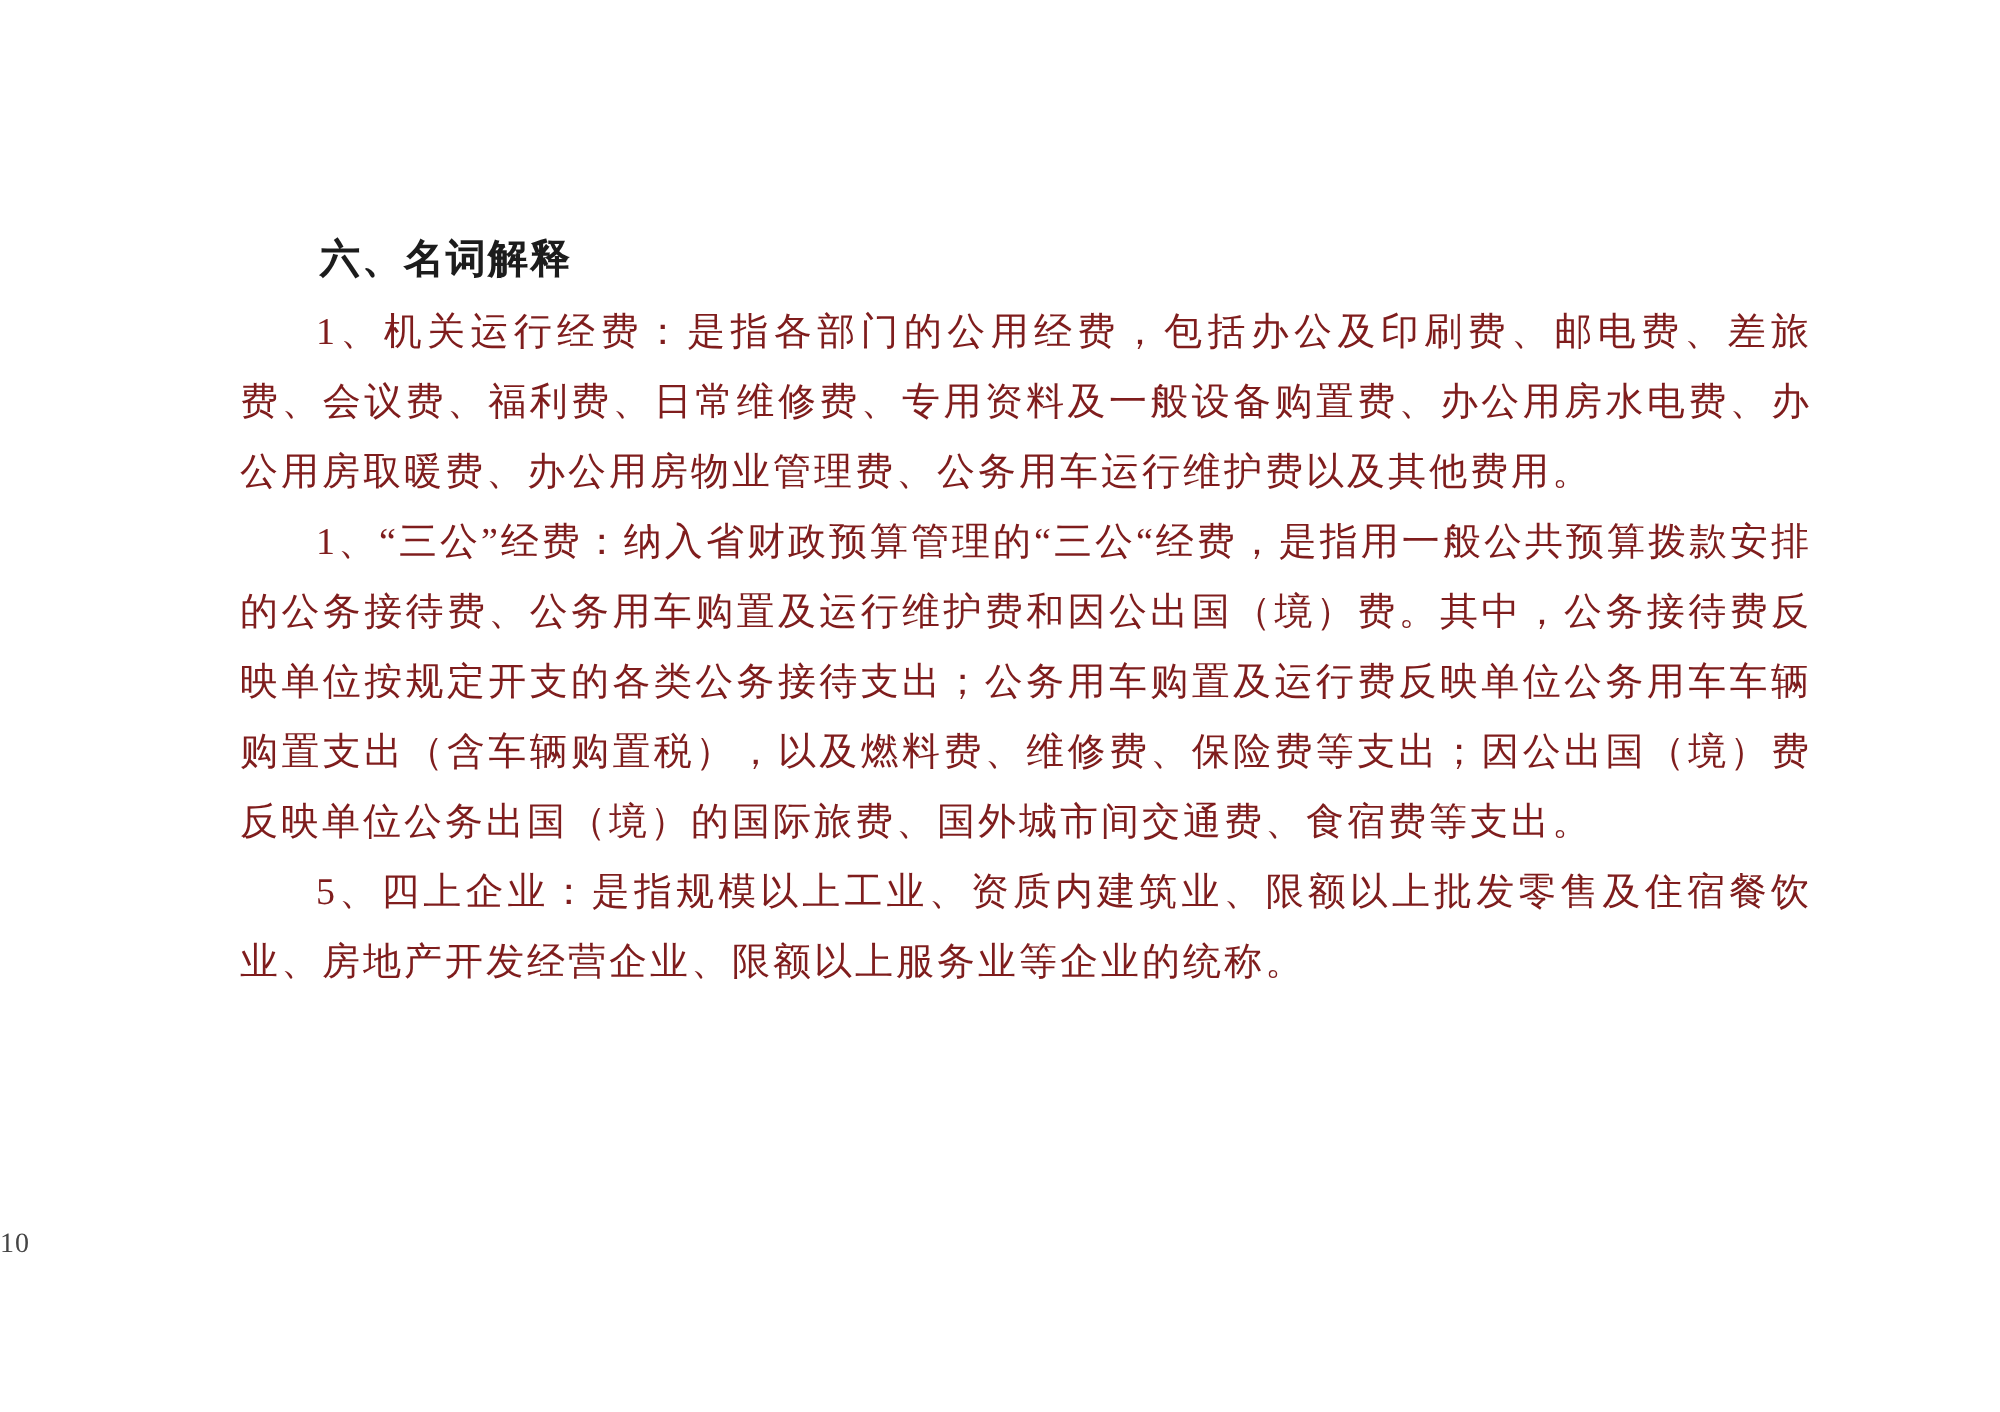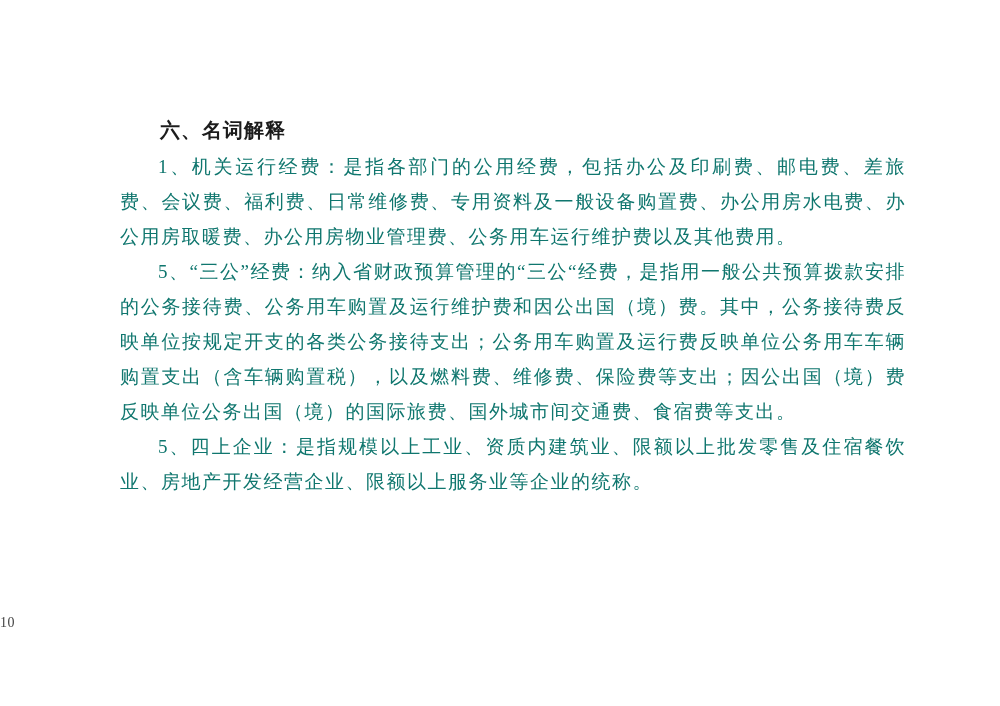--- a/index.html
+++ b/index.html
@@ -29,21 +29,21 @@
     font-size: 20px;
     font-weight: 700;
     color: #1c1c1c;
     line-height: 37px;
     letter-spacing: 1px;
   }
   .para {
     margin: 0;
     font-size: 19px;
     line-height: 35px;
-    color: #0f766e;
+    color: #7f1d1d;
     text-align: justify;
     text-justify: inter-ideograph;
     text-indent: 2em;
     letter-spacing: 1.5px;
   }
   .page-number {
     position: absolute;
     top: 615px;
     left: 0;
     width: 100%;
@@ -53,17 +53,17 @@
     letter-spacing: 0.5px;
   }
 </style>
 </head>
 <body>
 
 <div class="page">
   <div class="content">
     <h2 class="heading">六、名词解释</h2>
     <p class="para">1、机关运行经费：是指各部门的公用经费，包括办公及印刷费、邮电费、差旅费、会议费、福利费、日常维修费、专用资料及一般设备购置费、办公用房水电费、办公用房取暖费、办公用房物业管理费、公务用车运行维护费以及其他费用。</p>
-    <p class="para">5、“三公”经费：纳入省财政预算管理的“三公“经费，是指用一般公共预算拨款安排的公务接待费、公务用车购置及运行维护费和因公出国（境）费。其中，公务接待费反映单位按规定开支的各类公务接待支出；公务用车购置及运行费反映单位公务用车车辆购置支出（含车辆购置税），以及燃料费、维修费、保险费等支出；因公出国（境）费反映单位公务出国（境）的国际旅费、国外城市间交通费、食宿费等支出。</p>
+    <p class="para">1、“三公”经费：纳入省财政预算管理的“三公“经费，是指用一般公共预算拨款安排的公务接待费、公务用车购置及运行维护费和因公出国（境）费。其中，公务接待费反映单位按规定开支的各类公务接待支出；公务用车购置及运行费反映单位公务用车车辆购置支出（含车辆购置税），以及燃料费、维修费、保险费等支出；因公出国（境）费反映单位公务出国（境）的国际旅费、国外城市间交通费、食宿费等支出。</p>
     <p class="para">5、四上企业：是指规模以上工业、资质内建筑业、限额以上批发零售及住宿餐饮业、房地产开发经营企业、限额以上服务业等企业的统称。</p>
   </div>
   <div class="page-number">10</div>
 </div>
 
 </body></html>

